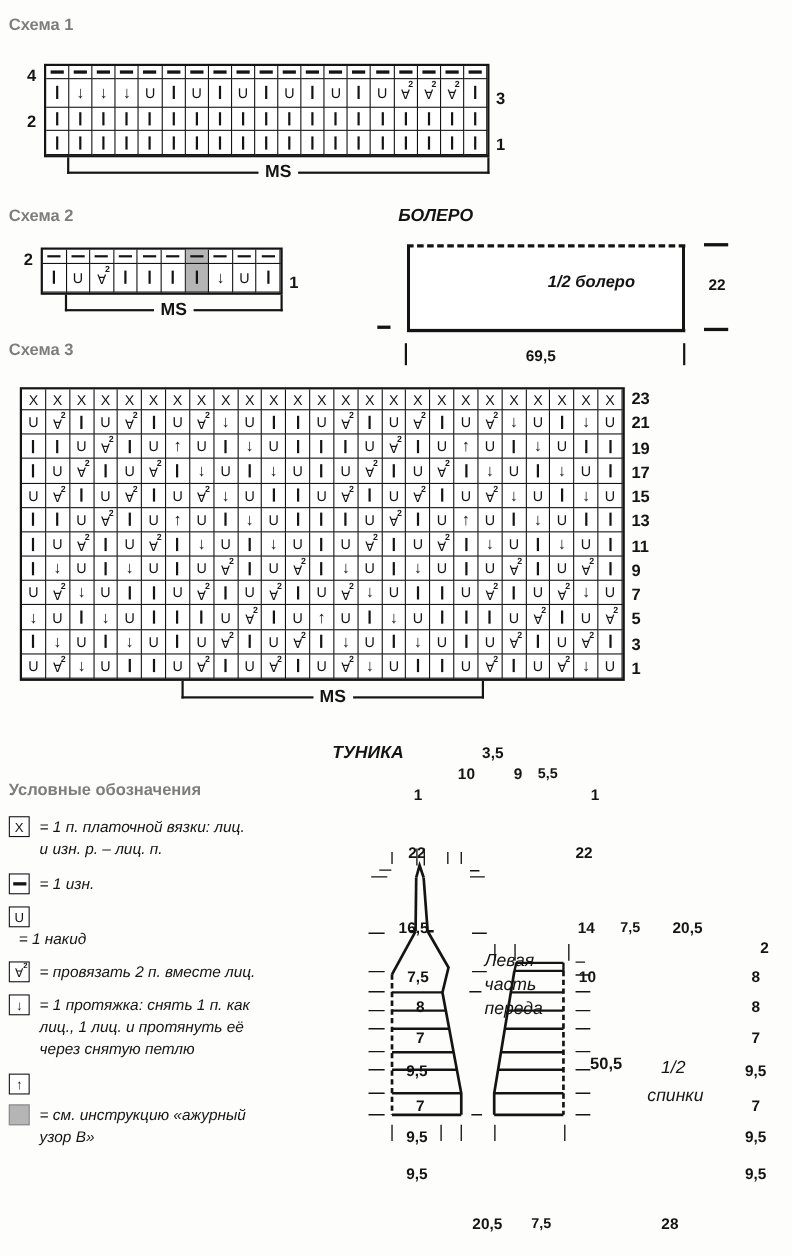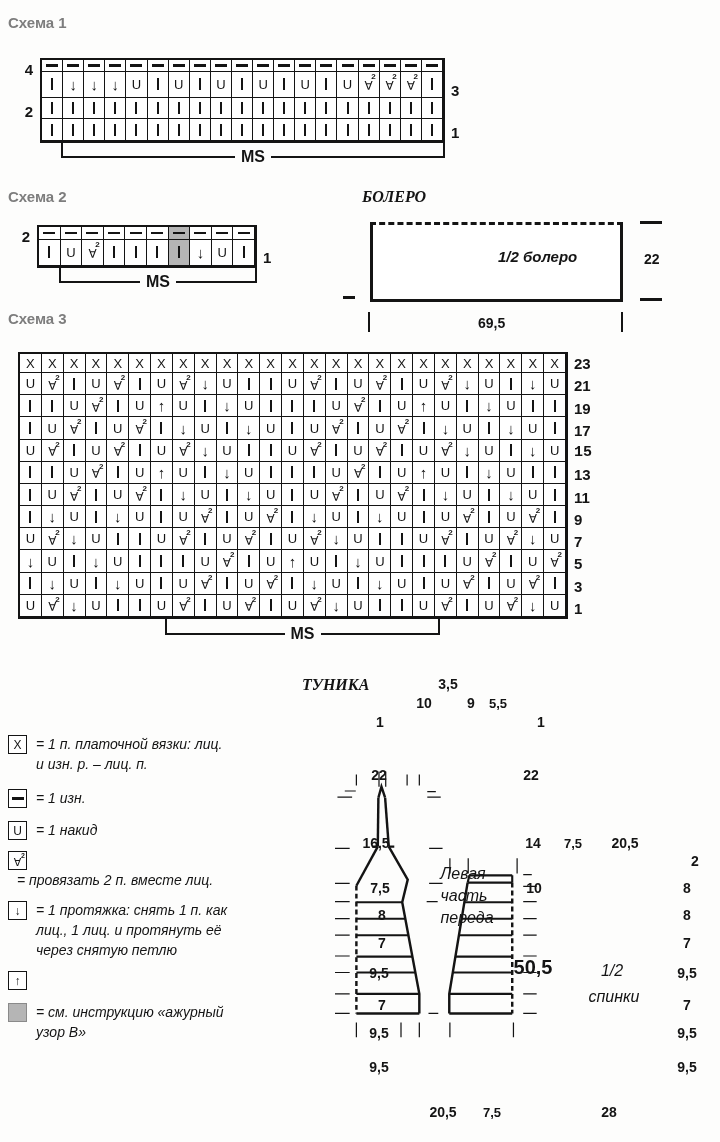--- a/index.html
+++ b/index.html
@@ -1,20 +1,20 @@
 <!DOCTYPE html>
 <html><head>
 <meta charset="utf-8">
 <style>
   html,body{margin:0;padding:0;}
   body{width:720px;height:1142px;position:relative;background:#fdfdfc;
        font-family:"Liberation Sans","DejaVu Sans",sans-serif;color:#141414;overflow:hidden;}
   .abs{position:absolute;}
   .schema-label{font-size:15px;font-weight:bold;color:#7d7d7d;}
-  .sec-title{font-size:16px;font-weight:bold;font-style:italic;color:#141414;font-family:Liberation Serif, serif;}
+  .sec-title{font-size:16px;font-weight:bold;font-style:italic;color:#141414;}
   
   .chart-wrap{position:absolute;}
   .grid{width:100%;height:100%;display:grid;border:2px solid #141414;background:#fff;box-sizing:border-box;}
   .cell{border-right:1px solid #141414;border-bottom:1px solid #141414;display:flex;align-items:center;
         justify-content:center;font-size:13px;line-height:1;position:relative;box-sizing:border-box;}
   .cell.shaded{background:#b5b5b5;}
   .sym-i::after{content:"";width:2px;height:12px;background:#141414;}
   .sym-p::after{content:"";width:12px;height:2.5px;background:#141414;}
   .sym-d,.sym-a{font-weight:bold;font-size:15px;}
   .kv{font-size:12px;display:block;margin-top:4px;}
@@ -46,21 +46,21 @@
   .leg-item:nth-of-type(2){margin-top:14px;}
   .leg-item:nth-of-type(3){margin-top:12px;}
   .leg-item:nth-of-type(4){margin-top:10px;flex-direction:column;}
   .leg-item:nth-of-type(5){margin-top:10px;}
   .leg-item:nth-of-type(6){margin-top:10px;}
   .leg-item:nth-of-type(7){margin-top:12px;}
   .leg-item:nth-of-type(8){margin-top:8px;}
   
   .tl{position:absolute;transform:translate(-50%,-50%);font-size:14px;white-space:nowrap;font-weight:bold;}
   .tl.s{font-size:13px;}
-  .tl.lg{font-size:20px;}
+  .tl.lg{font-size:15px;margin-left:18px;}
   .tl.piece{font-style:italic;font-size:16px;font-weight:500;}
 </style>
 </head>
 <body>
 
 <span class="abs schema-label" style="left:8px;top:14px;">Схема 1</span>
 <div class="chart-wrap" style="left:40px;top:58px;width:405px;height:85px;">
     <div class="grid" style="grid-template-columns: repeat(19, 1fr);">
       <div class="cell sym-p"></div>
       <div class="cell sym-p"></div>
@@ -644,34 +644,35 @@
         <span class="ktwo">2</span>
         <span class="kv">∀</span>
       </div>
       <div class="cell sym-d">↓</div>
       <div class="cell sym-u">U</div>
     </div>
     <span class="rowlab right" style="top: 11.125px;">23</span>
     <span class="rowlab right" style="top: 33.375px;">21</span>
     <span class="rowlab right" style="top: 55.625px;">19</span>
     <span class="rowlab right" style="top: 77.875px;">17</span>
-    <span class="rowlab right" style="top: 100.125px; font-family: Liberation Mono, monospace;">15</span>
+    <span class="rowlab right" style="top: 100.125px;">15</span>
     <span class="rowlab right" style="top: 122.375px;">13</span>
     <span class="rowlab right" style="top: 144.625px;">11</span>
     <span class="rowlab right" style="top: 166.875px;">9</span>
     <span class="rowlab right" style="top: 189.125px;">7</span>
     <span class="rowlab right" style="top: 211.375px;">5</span>
     <span class="rowlab right" style="top: 233.625px;">3</span>
     <span class="rowlab right" style="top: 255.875px;">1</span>
   </div>
 <div class="ms-bracket" style="left:165px;top:619px;width:275px;height:16px;">
   <span>MS</span>
 </div>
 
 <div id="legend">
+  <div class="schema-label">Условные обозначения</div>
 <div class="leg-item">
       <div class="leg-icon sym-x">X</div>
       <div class="leg-text">= 1 п. платочной вязки: лиц.
 и изн. р. – лиц. п.</div>
     </div>
     <div class="leg-item">
       <div class="leg-icon sym-p"></div>
       <div class="leg-text">= 1 изн.</div>
     </div>
     <div class="leg-item">

